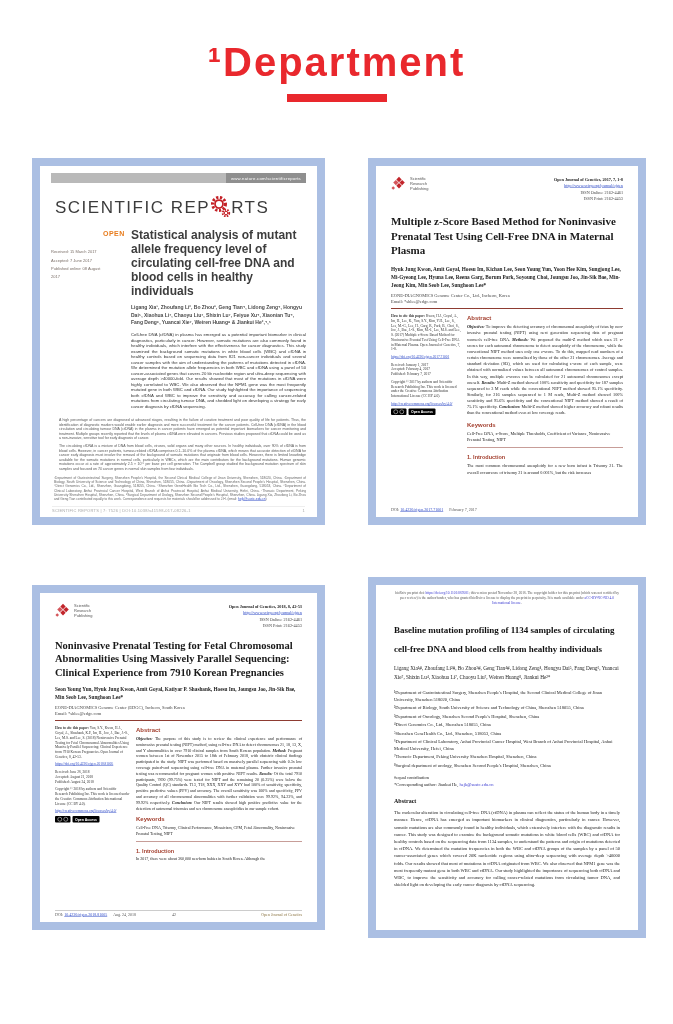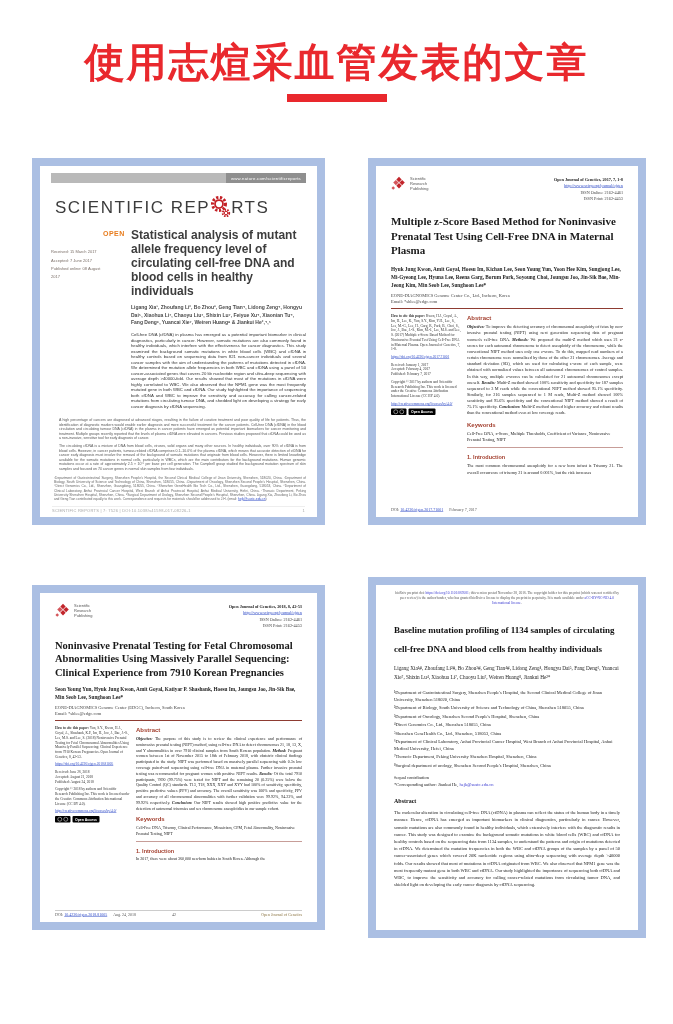--- a/index.html
+++ b/index.html
@@ -88,21 +88,21 @@
   .bx-authors{margin-top:10px;font-size:10.5px;color:#222;line-height:1.7;}
   .bx-affils{margin-top:16px;font-size:9px;line-height:1.45;color:#222;}
   .bx-affils div{margin-bottom:4px;}
   .bx-contrib{margin-top:12px;font-size:9px;line-height:1.55;color:#222;}
   .bx-h{margin-top:18px;font-size:12px;font-weight:bold;color:#111;}
   .bx-abstract{margin-top:8px;font-size:9px;line-height:1.6;text-align:justify;color:#222;}
 </style>
 </head>
 <body>
 
-<div class="page-title">使用志煊采血管发表的文章</div>
+<div class="page-title">¹Department</div>
 <div class="title-underline"></div>
 
 <div class="thumb" id="thumb-srep">
   <div class="doc" id="doc-srep">
     <div class="srep-band">
       <span class="srep-urlbox">www.nature.com/scientificreports</span>
     </div>
     <div class="srep-logo"><span>SCIENTIFIC REP</span><svg width="40" height="44" viewBox="0 0 40 44">
           <circle cx="17" cy="18" r="13" fill="none" stroke="#c42127" stroke-width="6" stroke-dasharray="4.5 3.2"></circle>
           <circle cx="17" cy="18" r="8" fill="none" stroke="#c42127" stroke-width="3.5"></circle>

